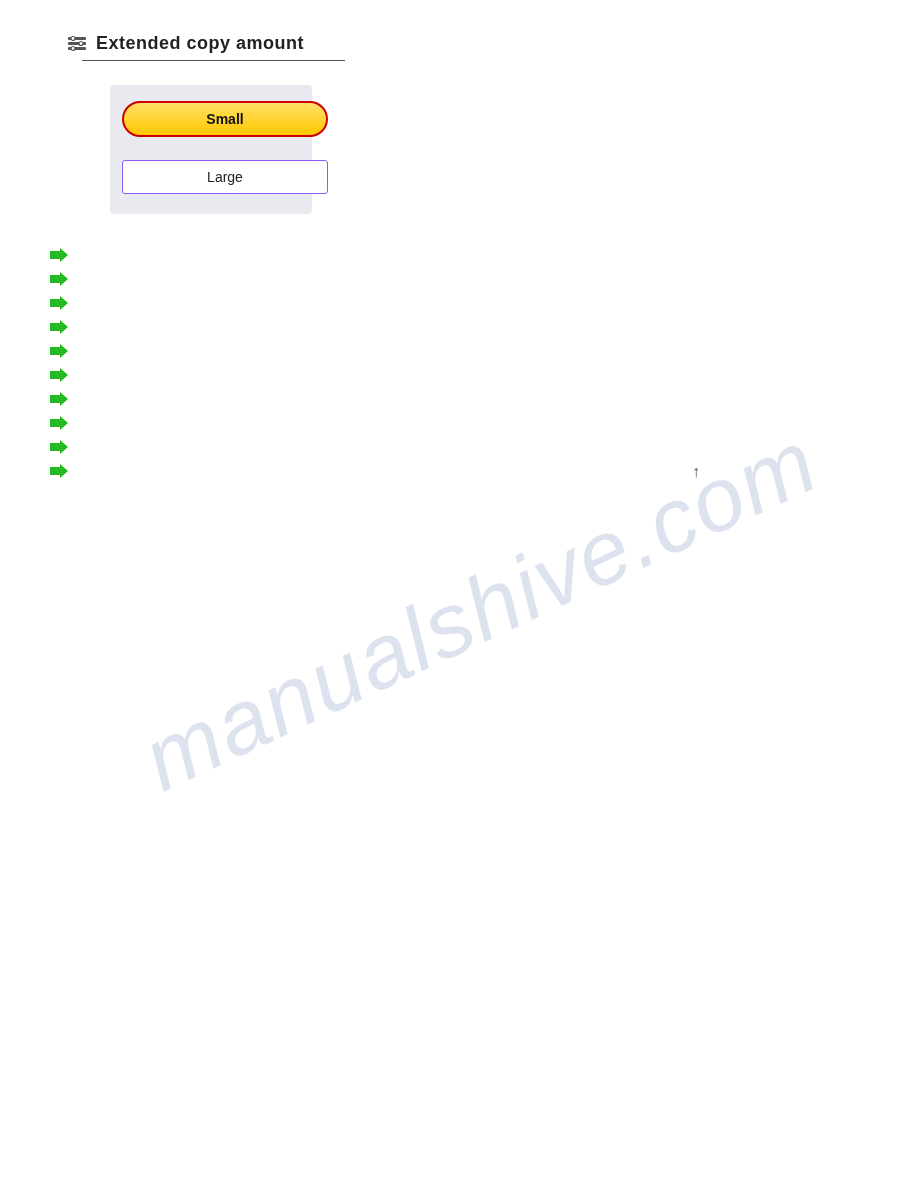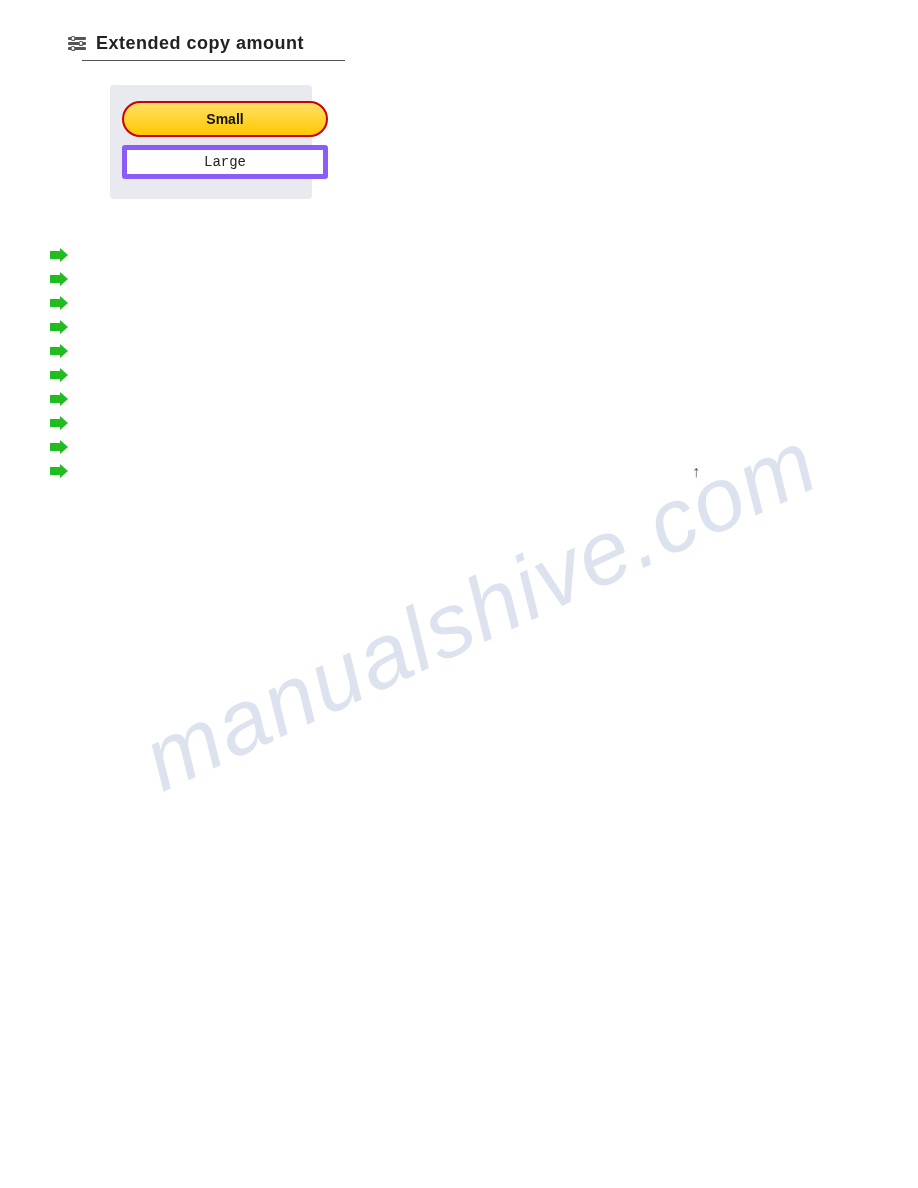--- a/index.html
+++ b/index.html
@@ -62,21 +62,21 @@
     .button-panel {
       position: absolute;
       top: 85px;
       left: 110px;
       width: 202px;
       background: #e8eaf0;
       border-radius: 4px;
       padding: 16px 20px 20px 12px;
       display: flex;
       flex-direction: column;
-      gap: 8px;
+      gap: 23px;
     }
 
     .btn-small {
       width: 206px;
       height: 36px;
       background: linear-gradient(to bottom, #ffe066, #ffc800);
       border: 2px solid #cc0000;
       border-radius: 20px;
       font-size: 14px;
       font-weight: bold;
@@ -84,29 +84,28 @@
       cursor: pointer;
       display: flex;
       align-items: center;
       justify-content: center;
     }
 
     .btn-large {
       width: 206px;
       height: 34px;
       background: #ffffff;
-      border: 5px solid #8b5cf6;
+      border: 1px solid #8b5cf6;
       border-radius: 3px;
       font-size: 14px;
       color: #222222;
       cursor: pointer;
       display: flex;
       align-items: center;
       justify-content: center;
-      font-family: Liberation Mono, monospace;
     }
 
     
     .arrows-section {
       position: absolute;
       top: 248px;
       left: 50px;
       display: flex;
       flex-direction: column;
       gap: 10px;

